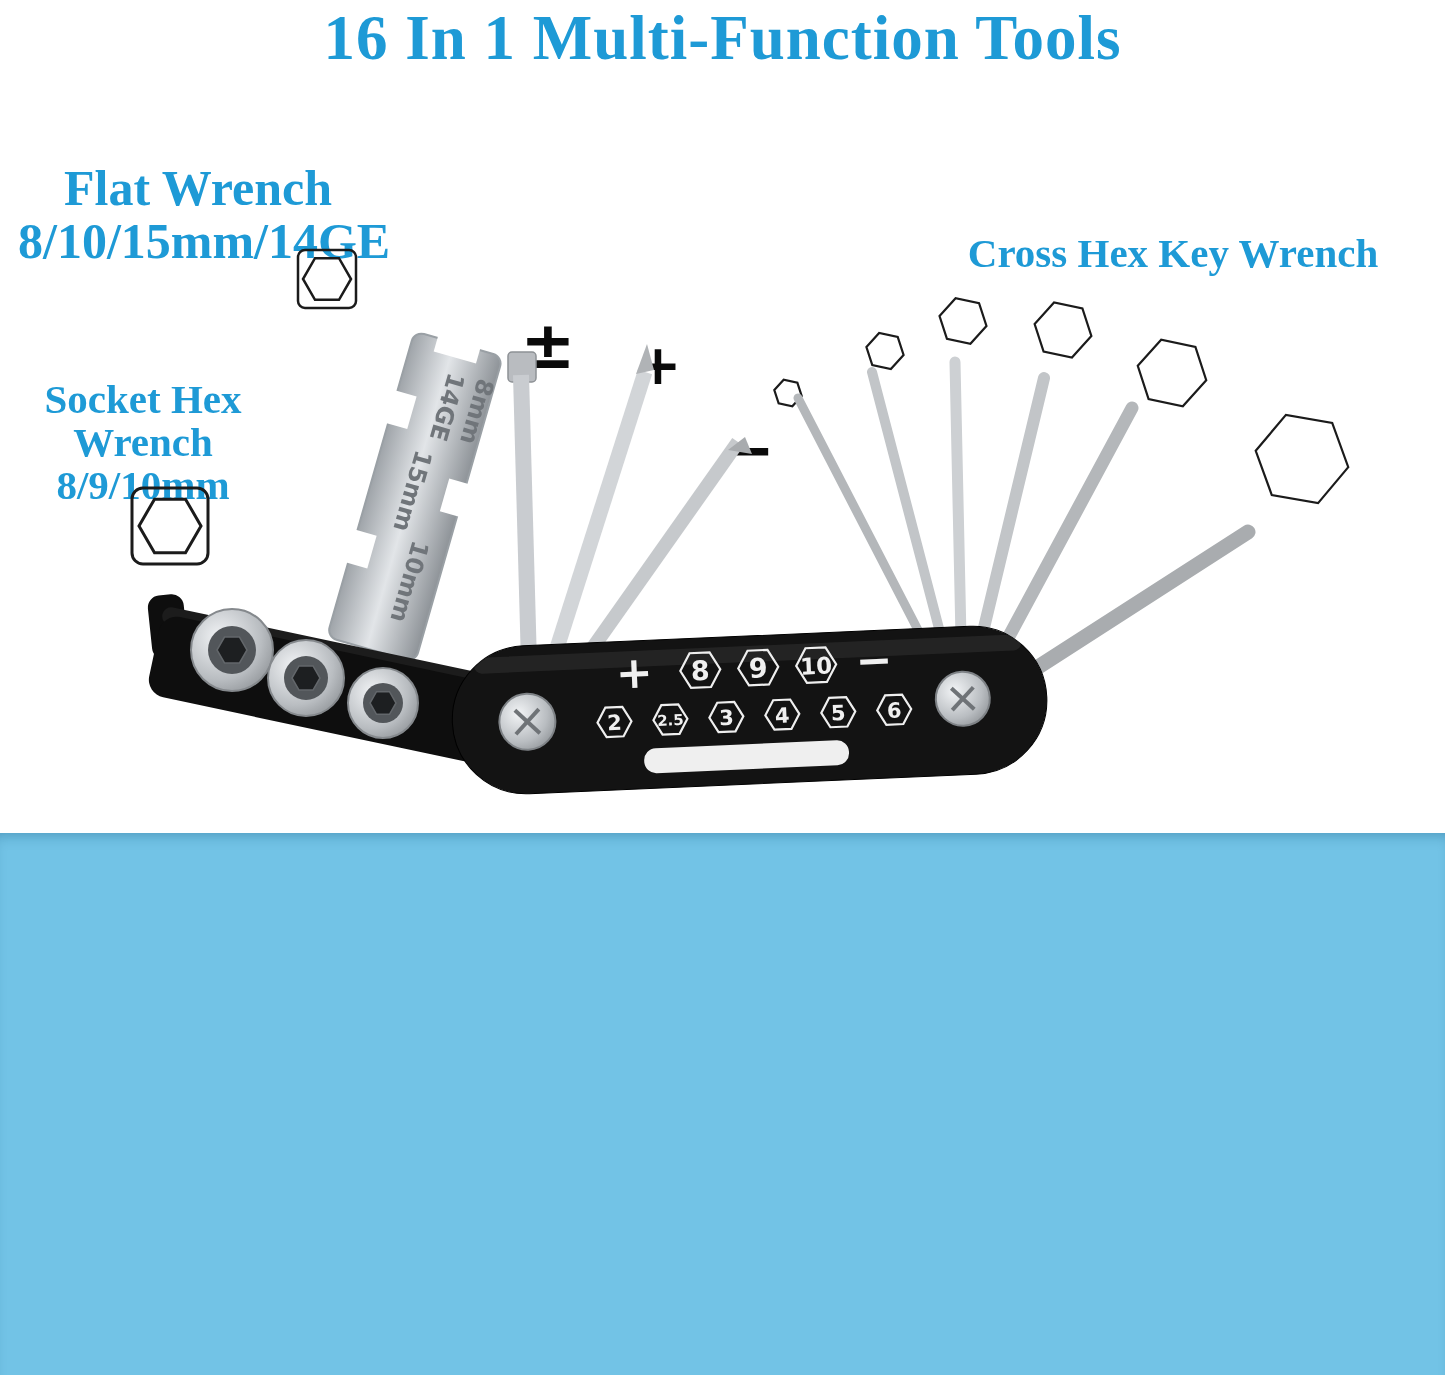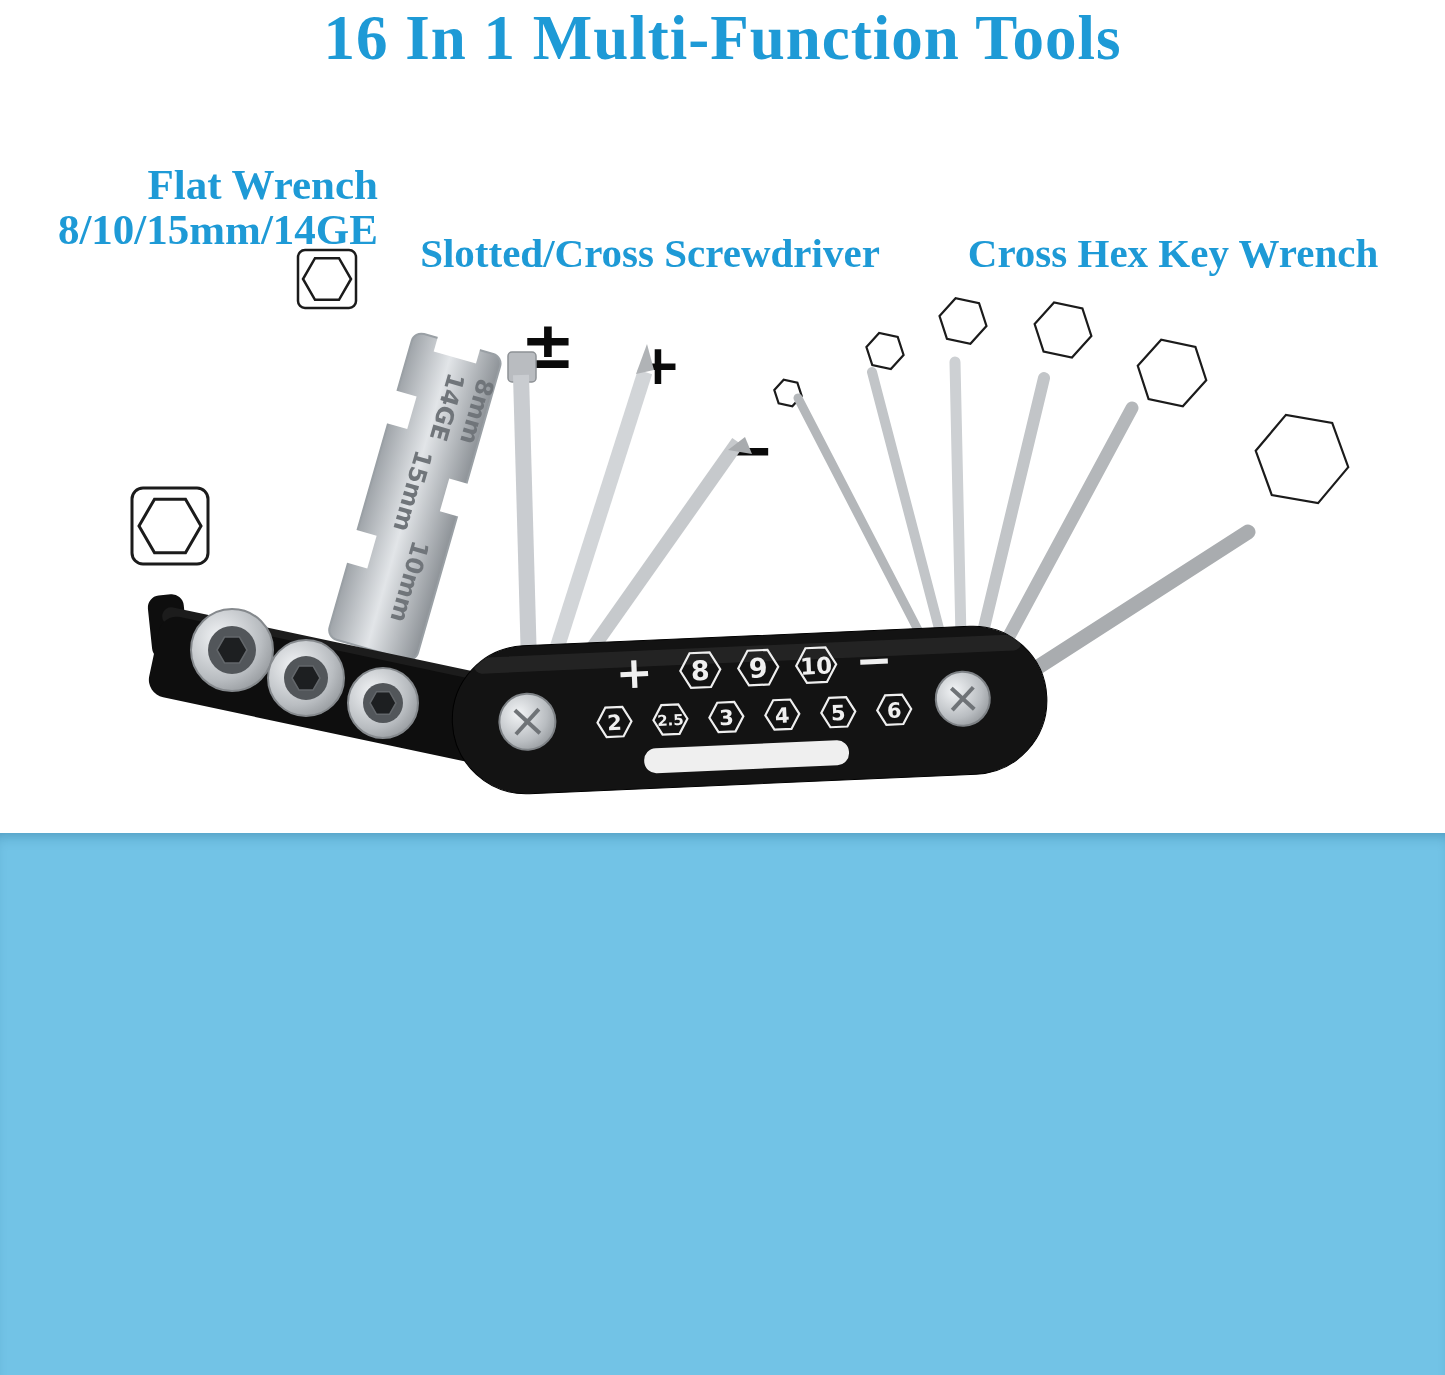--- a/index.html
+++ b/index.html
@@ -10,21 +10,21 @@
   .title {
     position:absolute; top:2px; left:0; width:100%;
     text-align:center; font-size:63px; font-weight:700; color:#1e9ad6;
     letter-spacing:1px;
   }
   .callout {
     position:absolute; color:#1e9ad6; font-weight:700;
     text-align:center; line-height:1.05;
   }
   .callout div { white-space:nowrap; }
-  .co-flat    { left:18px;  top:162px; width:360px; font-size:43px;text-align:right; }
+  .co-flat    { left:18px;  top:162px; width:360px; font-size:50px; }
   .co-screw   { left:392px; top:232px; width:516px; font-size:41px; }
   .co-hex     { left:928px; top:232px; width:490px; font-size:41px; }
   .co-socket  { left:18px;  top:378px; width:250px; font-size:41px; }
 
   .product-svg { position:absolute; left:0; top:0; width:1445px; height:833px; }
 
   .bottom {
     position:absolute; left:0; top:833px; width:1445px; height:542px;
     background:#72c3e6;
     box-shadow: inset 0 10px 14px -8px rgba(10,70,110,.35);
@@ -37,24 +37,28 @@
 
 <div class="page">
 
   <h1 class="title">16 In 1 Multi-Function Tools</h1>
 
   <div class="callout co-flat">
     <div>Flat Wrench</div>
     <div>8/10/15mm/14GE</div>
   </div>
   <div class="callout co-screw">
-    <div>Slotted/Cross Screwdriver</div>
   </div>
   <div class="callout co-hex">
     <div>Cross Hex Key Wrench</div>
+  </div>
+  <div class="callout co-socket">
+    <div>Socket Hex</div>
+    <div>Wrench</div>
+    <div>8/9/10mm</div>
   </div>
 
   <svg class="product-svg" viewBox="0 0 1445 833">
     <defs>
       <path id="hex" d="M1,0 L0.5,0.866 L-0.5,0.866 L-1,0 L-0.5,-0.866 L0.5,-0.866 Z" vector-effect="non-scaling-stroke"></path>
       <linearGradient id="steelV" x1="0" y1="0" x2="1" y2="0">
         <stop offset="0" stop-color="#9fa4a9"></stop>
           <stop offset="0.45" stop-color="#e2e5e8"></stop>
           <stop offset="1" stop-color="#8e9398"></stop>
       </linearGradient>

